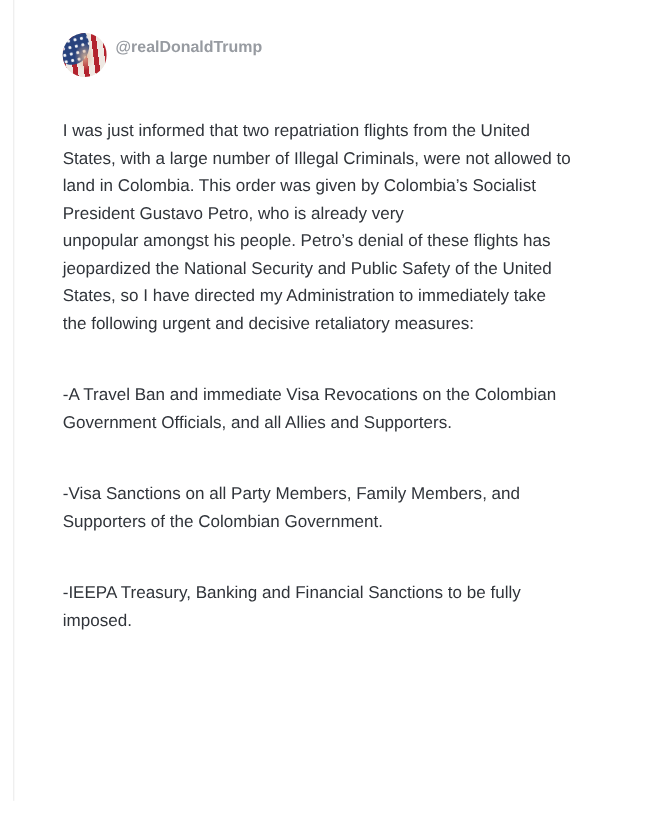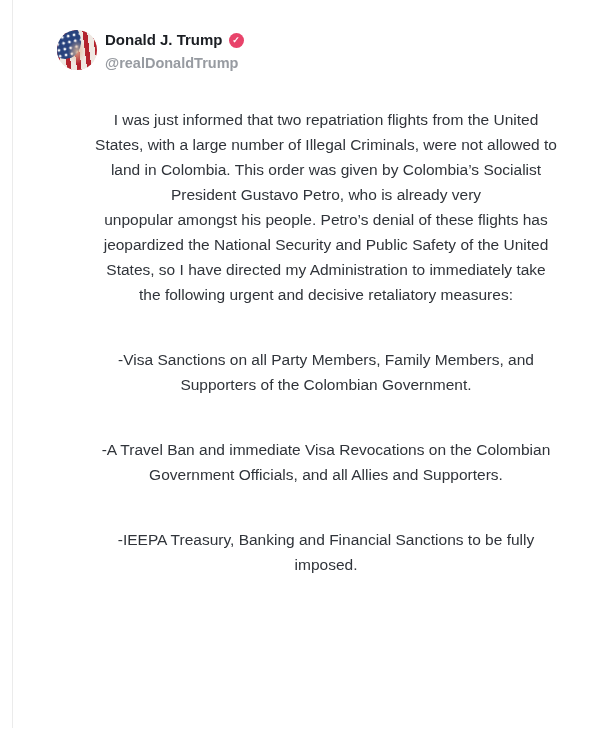--- a/index.html
+++ b/index.html
@@ -104,53 +104,48 @@
     left: 57px;
     top: 82px;
     width: 538px;
     font-size: 15.5px;
     line-height: 25px;
     color: #30343a;
     white-space: pre-line;
   }
   .post-body p {
     margin: 0 0 15px 0;
-    text-align: center;
   }
 </style>
 </head>
 <body>
 
 <div class="post-card">
   <div class="edge-line"></div>
 
   <div class="avatar">
     <div class="avatar-stripes"></div>
     <div class="avatar-union"></div>
     <div class="avatar-face"></div>
   </div>
 
   <div class="names">
-    <div class="name-row">
-      <span class="display-name">Donald J. Trump</span>
-      <span class="badge">✓</span>
-    </div>
     <div class="handle">@realDonaldTrump</div>
   </div>
 
   <div class="post-body">
     <p>I was just informed that two repatriation flights from the United
 States, with a large number of Illegal Criminals, were not allowed to
 land in Colombia. This order was given by Colombia’s Socialist
 President Gustavo Petro, who is already very
 unpopular amongst his people. Petro’s denial of these flights has
 jeopardized the National Security and Public Safety of the United
 States, so I have directed my Administration to immediately take
 the following urgent and decisive retaliatory measures:</p>
+    <p>-A Travel Ban and immediate Visa Revocations on the Colombian
+Government Officials, and all Allies and Supporters.</p>
     <p>-Visa Sanctions on all Party Members, Family Members, and
 Supporters of the Colombian Government.</p>
-    <p>-A Travel Ban and immediate Visa Revocations on the Colombian
-Government Officials, and all Allies and Supporters.</p>
     <p>-IEEPA Treasury, Banking and Financial Sanctions to be fully
 imposed.</p>
     
   </div>
 </div>
 
 </body></html>

